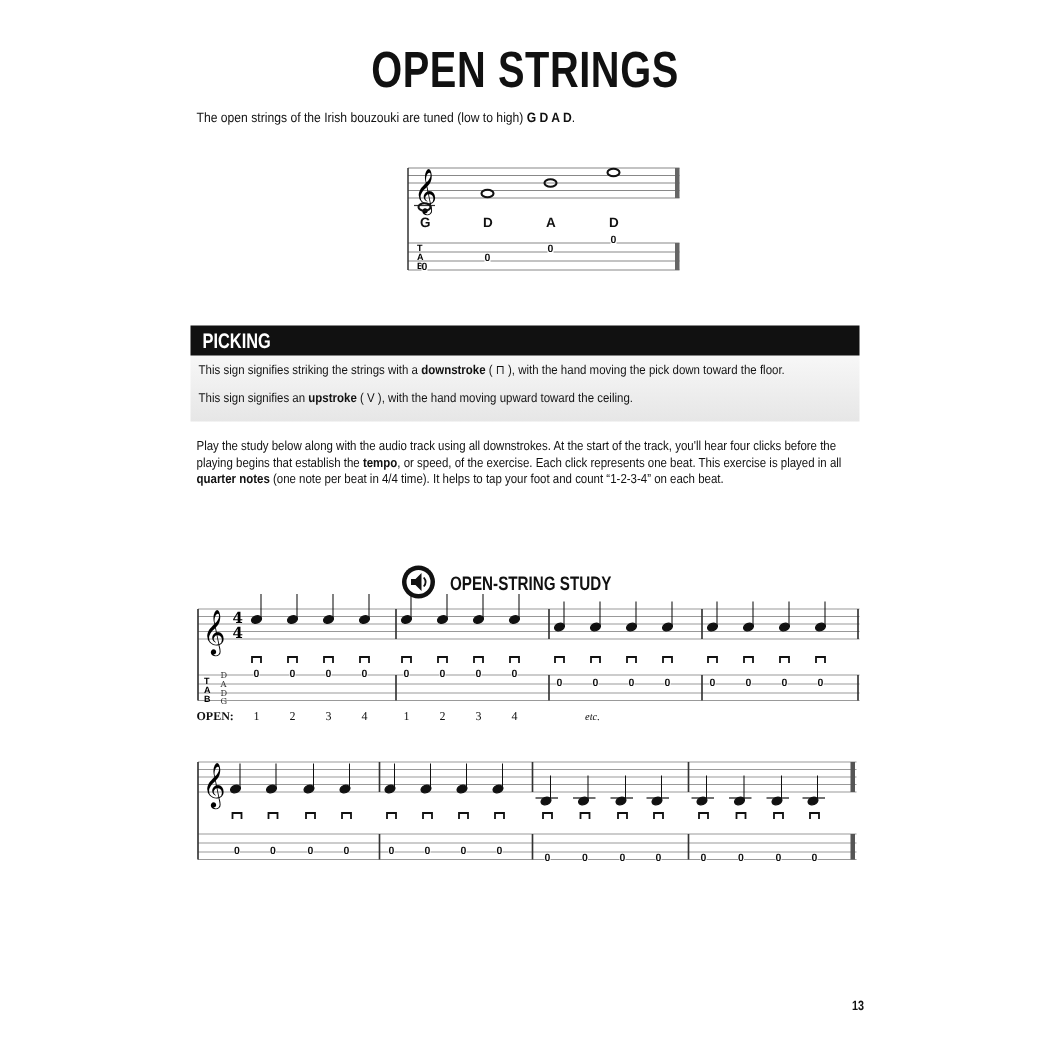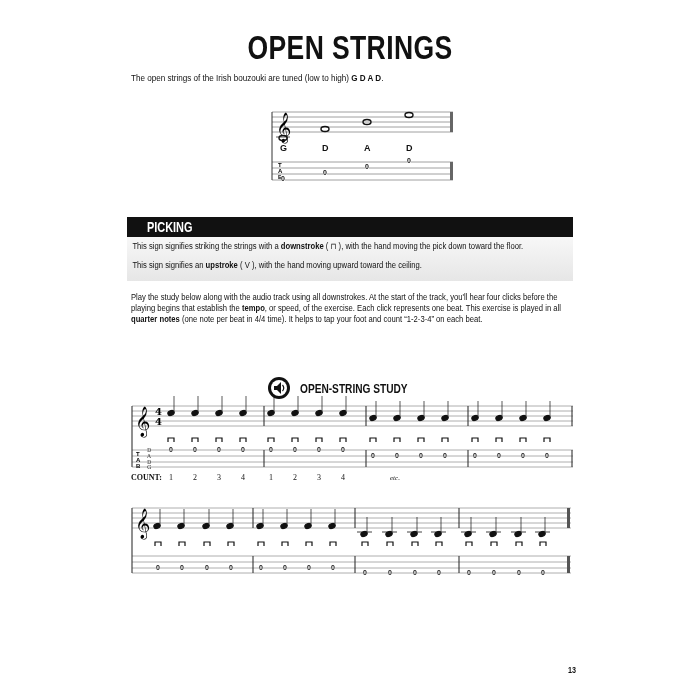--- a/index.html
+++ b/index.html
@@ -1,21 +1,21 @@
 <!DOCTYPE html>
 <html><head>
 <meta charset="utf-8">
 <style>
   html, body { margin:0; padding:0; background:#fff; }
   body { width:700px; height:700px; position:relative; overflow:hidden; font-family:"Liberation Sans", sans-serif; color:#111; }
   .page-title { position:absolute; left:0; width:700px; top:28px; text-align:center; font-family:"Liberation Sans", sans-serif; font-weight:bold; font-size:34px; letter-spacing:0.5px; transform:scaleX(0.78); transform-origin:center; }
   .intro { position:absolute; left:131px; top:73px; font-size:9px; transform:scaleX(0.9); transform-origin:left; white-space:nowrap; }
   .intro b { font-weight:bold; }
   .box { position:absolute; left:127px; top:217px; width:446px; height:64px; background:linear-gradient(#fff, #e6e6e6); }
-  .box-header { height:20px; background:#111; color:#fff; font-weight:bold; font-size:14px; line-height:20px; padding-left:20px; }
+  .box-header { height:20px; background:#111; color:#fff; font-weight:bold; font-size:14px; line-height:20px; padding-left:8px; }
   .box-header span { display:inline-block; transform:scaleX(0.78); transform-origin:left; }
   .box-line { font-size:8.5px; padding-left:6px; white-space:nowrap; transform:scaleX(0.9); transform-origin:left; }
   .box-line.l1 { margin-top:4px; }
   .box-line.l2 { margin-top:9px; }
   .para { position:absolute; left:131px; top:292px; width:505px; font-size:8.7px; line-height:11px; transform:scaleX(0.88); transform-origin:left; }
   .para b { font-weight:bold; }
   .study-title { position:absolute; left:300px; top:381px; font-weight:bold; font-size:13px; transform:scaleX(0.78); transform-origin:left; white-space:nowrap; }
   .speaker { position:absolute; left:268px; top:377px; width:22px; height:22px; border-radius:50%; background:#111; }
   .count { position:absolute; font-family:"Liberation Serif", serif; font-size:8px; }
   .page-num { position:absolute; left:567px; top:665px; font-size:9px; font-weight:bold; transform:scaleX(0.8); }
@@ -291,21 +291,21 @@
   <span style="position:absolute;left:388px;top:569px;background:#fff">0</span>
   <span style="position:absolute;left:413px;top:569px;background:#fff">0</span>
   <span style="position:absolute;left:437px;top:569px;background:#fff">0</span>
   <span style="position:absolute;left:467px;top:569px;background:#fff">0</span>
   <span style="position:absolute;left:492px;top:569px;background:#fff">0</span>
   <span style="position:absolute;left:517px;top:569px;background:#fff">0</span>
   <span style="position:absolute;left:541px;top:569px;background:#fff">0</span>
 </div>
 
 <div>
-  <span class="count" style="left:131px;top:473px;font-weight:bold">COUNT:</span>
+  <span class="count" style="left:131px;top:473px;font-weight:bold">OPEN:</span>
   <span class="count" style="left:169px;top:473px">1</span>
   <span class="count" style="left:193px;top:473px">2</span>
   <span class="count" style="left:217px;top:473px">3</span>
   <span class="count" style="left:241px;top:473px">4</span>
   <span class="count" style="left:269px;top:473px">1</span>
   <span class="count" style="left:293px;top:473px">2</span>
   <span class="count" style="left:317px;top:473px">3</span>
   <span class="count" style="left:341px;top:473px">4</span>
   <span class="count" style="left:390px;top:474px;font-style:italic;font-size:7px">etc.</span>
 </div>

